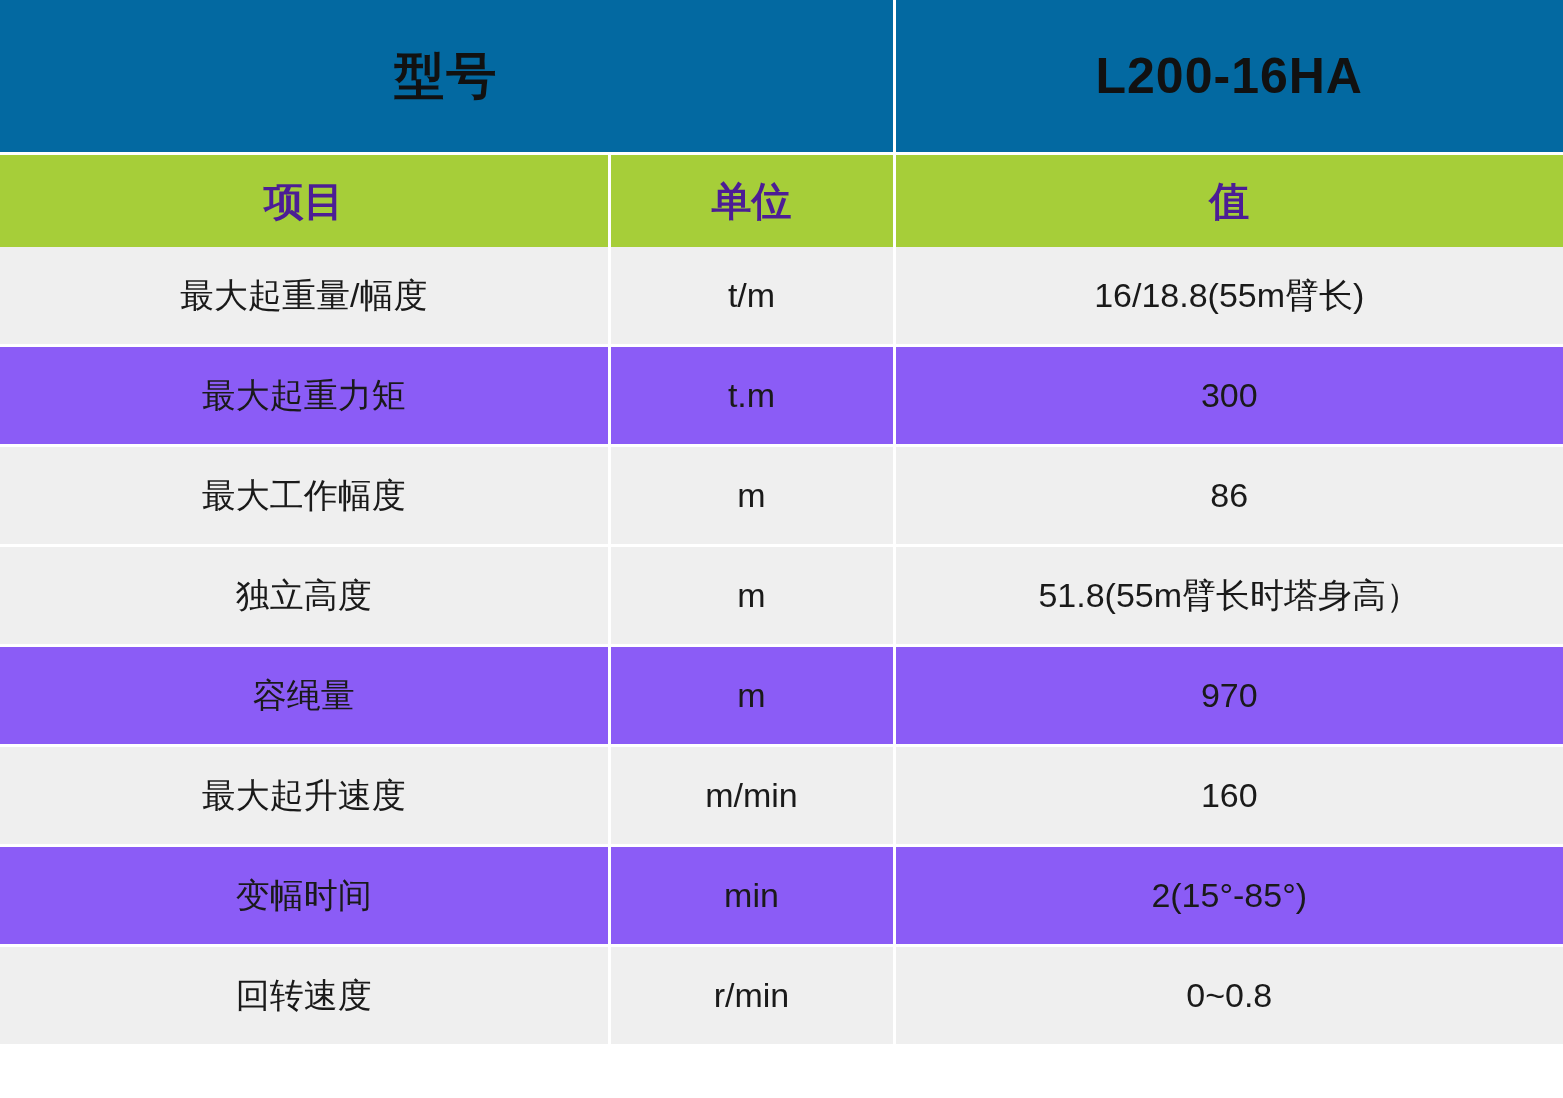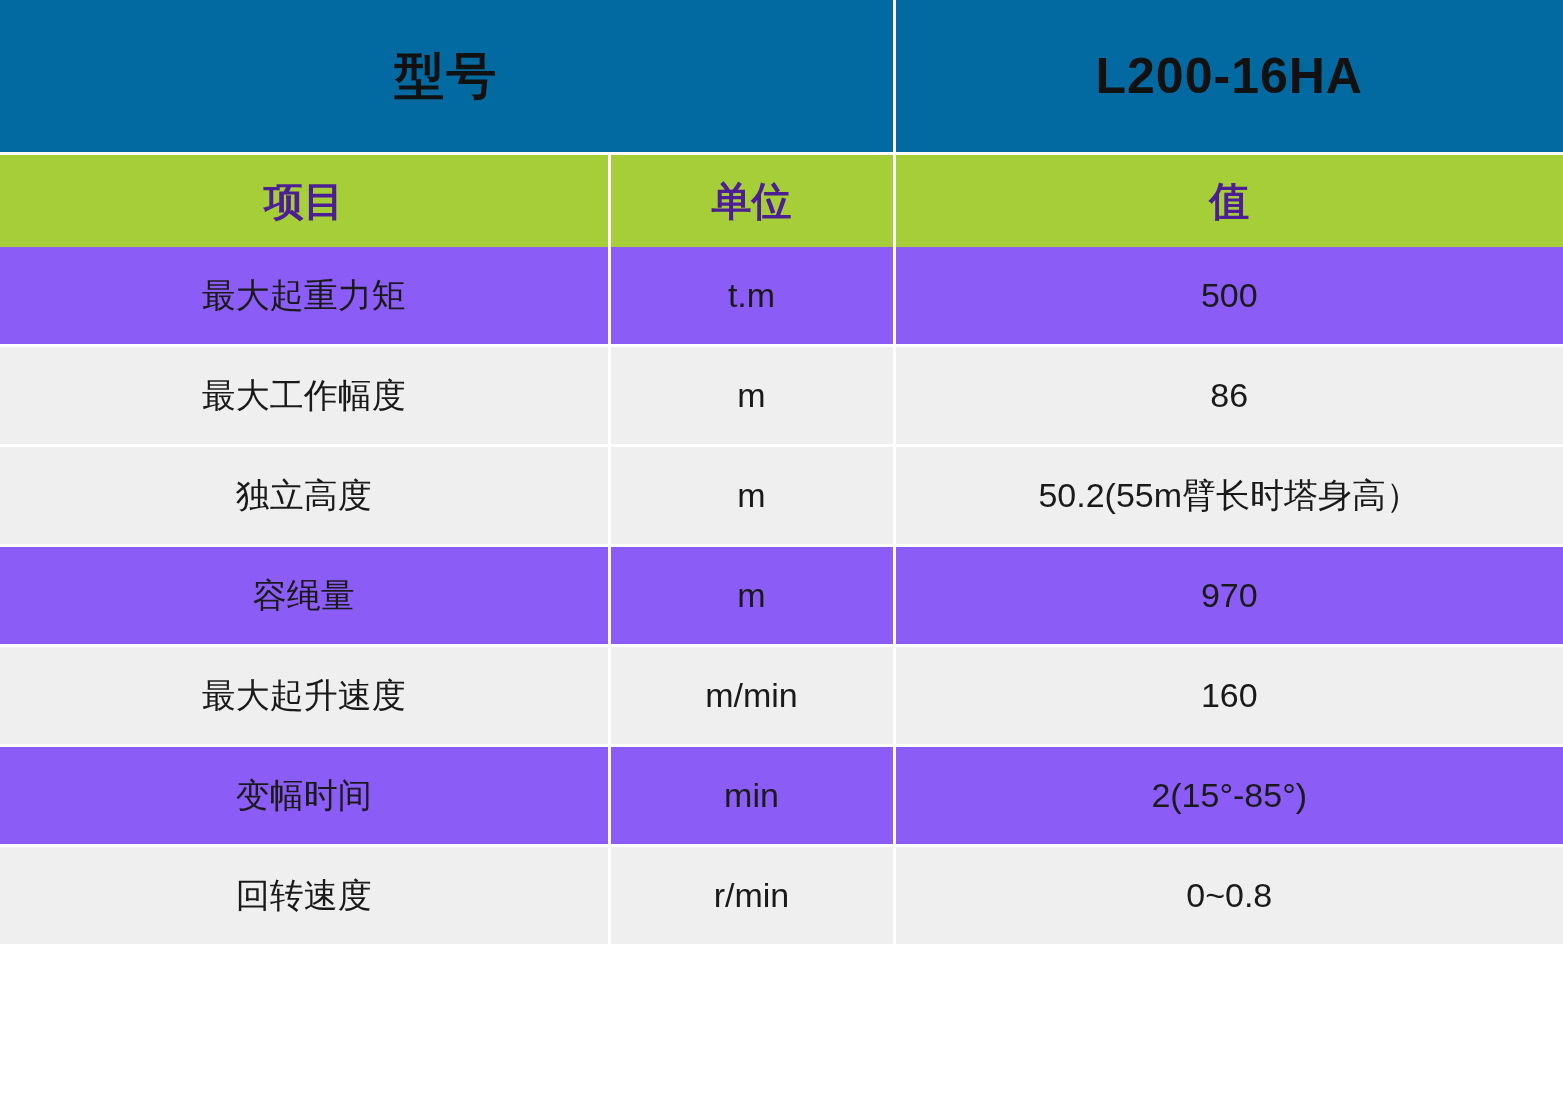--- a/index.html
+++ b/index.html
@@ -79,34 +79,39 @@
     <tr class="title-row">
       <td colspan="2" class="title-label">型号</td>
       <td class="title-model">L200-16HA</td>
     </tr>
     <tr class="head-row">
       <td>项目</td>
       <td>单位</td>
       <td>值</td>
     </tr>
 
+    <tr class="data-row odd">
+      <td class="cell-item">最大起重量/幅度</td>
+      <td class="cell-unit">t/m</td>
+      <td class="cell-value">16/18.8(55m臂长)</td>
+    </tr>
     <tr class="data-row even">
       <td class="cell-item">最大起重力矩</td>
       <td class="cell-unit">t.m</td>
-      <td class="cell-value">500</td>
+      <td class="cell-value">300</td>
     </tr>
     <tr class="data-row odd">
       <td class="cell-item">最大工作幅度</td>
       <td class="cell-unit">m</td>
       <td class="cell-value">86</td>
     </tr>
     <tr class="data-row odd">
       <td class="cell-item">独立高度</td>
       <td class="cell-unit">m</td>
-      <td class="cell-value">50.2(55m臂长时塔身高）</td>
+      <td class="cell-value">51.8(55m臂长时塔身高）</td>
     </tr>
     <tr class="data-row even">
       <td class="cell-item">容绳量</td>
       <td class="cell-unit">m</td>
       <td class="cell-value">970</td>
     </tr>
     <tr class="data-row odd">
       <td class="cell-item">最大起升速度</td>
       <td class="cell-unit">m/min</td>
       <td class="cell-value">160</td>

